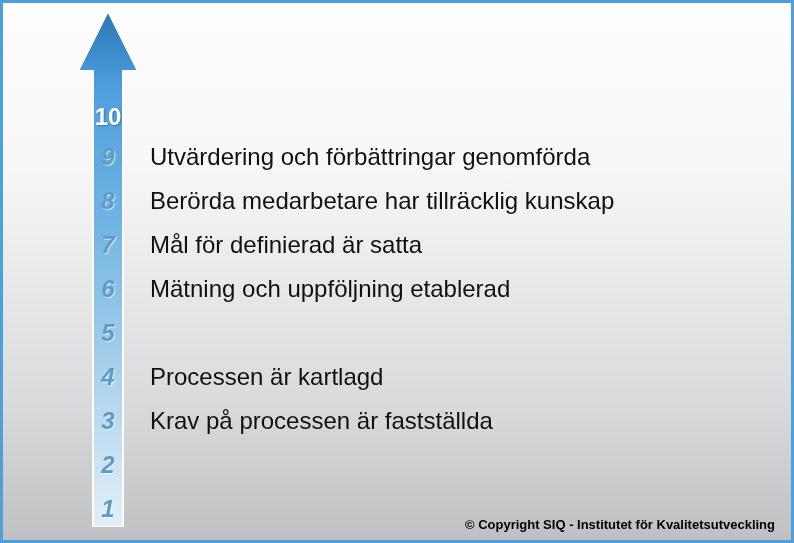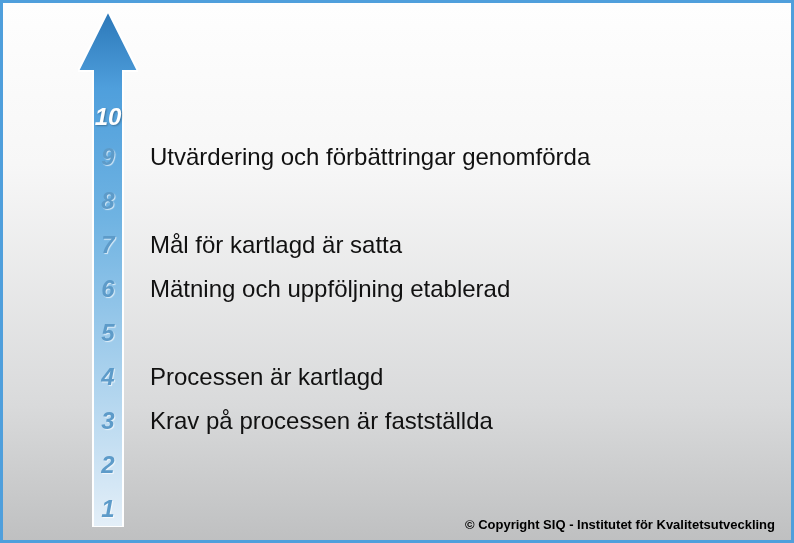--- a/index.html
+++ b/index.html
@@ -54,21 +54,20 @@
     color: #111;
   }
   .arrow-num {
     position: absolute;
     left: 75px;
     top: 100px;
     width: 60px;
     text-align: center;
     font-size: 24px;
     font-weight: bold;
-    font-style: italic;
     color: #ffffff;
     text-shadow: 1px 1px 2px rgba(0,0,0,0.3);
   }
   .arrow-txt {
     position: absolute;
     left: 147px;
     top: 100px;
     font-size: 21px;
     color: #111;
   }
@@ -103,24 +102,25 @@
 
   <div class="arrow-num">10</div>
 
   <ul class="list" style="top:140px">
     <li class="row">
       <span class="num">9</span>
       <span class="txt">Utvärdering och förbättringar genomförda</span>
     </li>
     <li class="row">
       <span class="num">8</span>
+      <span class="txt">Berörda medarbetare har tillräcklig kunskap</span>
     </li>
     <li class="row">
       <span class="num">7</span>
-      <span class="txt">Mål för kartlagd är satta</span>
+      <span class="txt">Mål för definierad är satta</span>
     </li>
     <li class="row">
       <span class="num">6</span>
       <span class="txt">Mätning och uppföljning etablerad</span>
     </li>
     <li class="row">
       <span class="num">5</span>
     </li>
     <li class="row">
       <span class="num">4</span>

